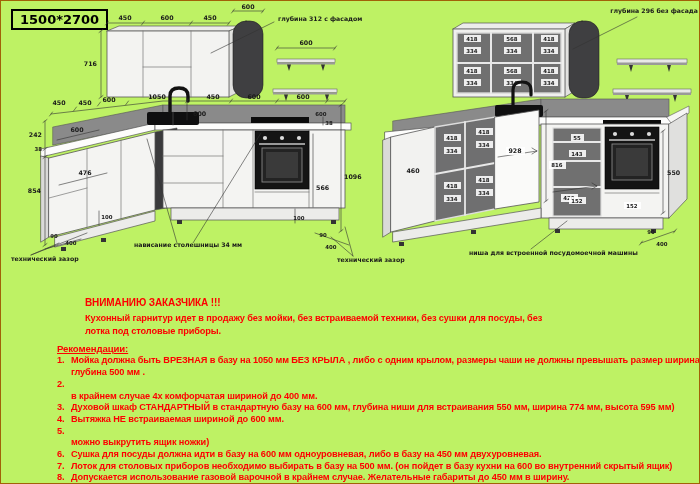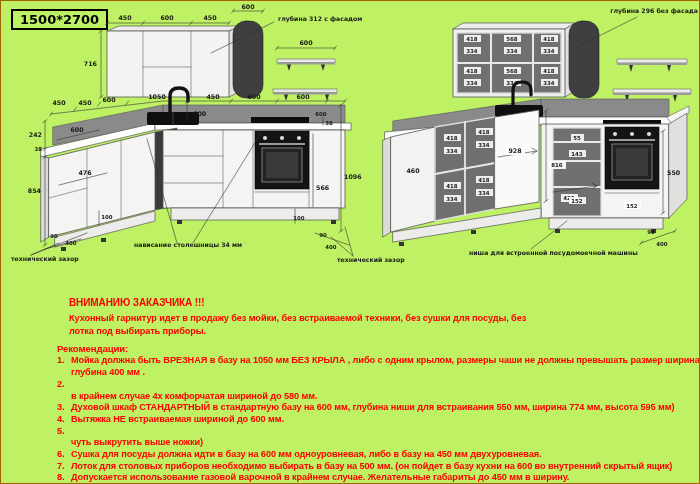--- a/index.html
+++ b/index.html
@@ -9,23 +9,23 @@
   .size-box{position:absolute;left:10px;top:8px;border:2px solid #000;
         padding:1px 7px;font-weight:bold;font-size:13px;color:#000;
         font-family:"DejaVu Sans",sans-serif;}
   svg.drawings{position:absolute;left:0;top:0;}
   svg text{font-family:"DejaVu Sans",sans-serif;fill:#1a1a1a;}
   .dim{font-size:6.3px;font-weight:bold;}
   .dim-s{font-size:5.4px;font-weight:bold;}
   .note{font-size:6.2px;font-weight:bold;}
   .notice{position:absolute;left:56px;top:296px;width:642px;color:#fe0000;
         font-weight:bold;font-size:9.2px;line-height:11.7px;letter-spacing:-0.1px;}
-  .notice .head{font-size:10px;margin:0 0 3px 12px;white-space:nowrap;}
-  .notice .intro{margin:0 0 0 12px;line-height:13px;white-space:nowrap;}
-  .notice .rec-label{margin:5px 0 1px 0;font-size:9.6px;}
+  .notice .head{font-size:10px;margin:0 0 3px 28px;white-space:nowrap;}
+  .notice .intro{margin:0 0 0 28px;line-height:13px;white-space:nowrap;}
+  .notice .rec-label{margin:5px 0 1px 0;font-size:9.6px;text-decoration:underline;}
   .rec-item{display:flex;}
   .rec-num{flex:none;width:14px;}
   .rec-text{flex:1;white-space:nowrap;}
 </style>
 </head>
 <body>
 
 <div class="page">
 
   <div class="size-box">1500*2700</div>
@@ -352,54 +352,54 @@
         <text class="dim-s" x="650" y="233">90</text>
         <text class="dim-s" x="661" y="245">400</text>
         <text class="note" x="468" y="254" text-anchor="start">ниша для встроенной посудомоечной машины</text>
       </g>
     </g>
   </svg>
 
   <div class="notice">
     <p class="head">ВНИМАНИЮ ЗАКАЗЧИКА !!!</p>
     <p class="intro">Кухонный гарнитур идет в продажу без мойки, без встраиваемой техники, без сушки для посуды, без</p>
-    <p class="intro">лотка под выбирать приборы.</p>
+    <p class="intro">лотка под столовые приборы.</p>
     <p class="rec-label">Рекомендации:</p>
 
     <div class="rec-item">
       <span class="rec-num">1.</span>
       <span class="rec-text">
         <span>Мойка должна быть ВРЕЗНАЯ в базу на 1050 мм БЕЗ КРЫЛА , либо с одним крылом, размеры чаши  не должны превышать размер ширина  400  мм ,</span><br>
-        <span>глубина  400 мм .</span>
+        <span>глубина  500 мм .</span>
       </span>
     </div>
     <div class="rec-item">
       <span class="rec-num">2.</span>
       <span class="rec-text">
         <br>
-        <span>в крайнем случае 4х комфорчатая шириной до 580 мм.</span>
+        <span>в крайнем случае 4х комфорчатая шириной до 400 мм.</span>
       </span>
     </div>
     <div class="rec-item">
       <span class="rec-num">3.</span>
       <span class="rec-text">
         <span>Духовой шкаф СТАНДАРТНЫЙ в стандартную базу на 600 мм, глубина ниши для встраивания 550 мм, ширина 774 мм, высота 595 мм)</span>
       </span>
     </div>
     <div class="rec-item">
       <span class="rec-num">4.</span>
       <span class="rec-text">
         <span>Вытяжка НЕ встраиваемая шириной до 600 мм.</span>
       </span>
     </div>
     <div class="rec-item">
       <span class="rec-num">5.</span>
       <span class="rec-text">
         <br>
-        <span>чуть выкрутить выше ножки)</span>
+        <span>можно выкрутить ящик ножки)</span>
       </span>
     </div>
     <div class="rec-item">
       <span class="rec-num">6.</span>
       <span class="rec-text">
         <span>Сушка для посуды должна идти в базу на 600 мм  одноуровневая, либо в базу на 450 мм двухуровневая.</span>
       </span>
     </div>
     <div class="rec-item">
       <span class="rec-num">7.</span>

